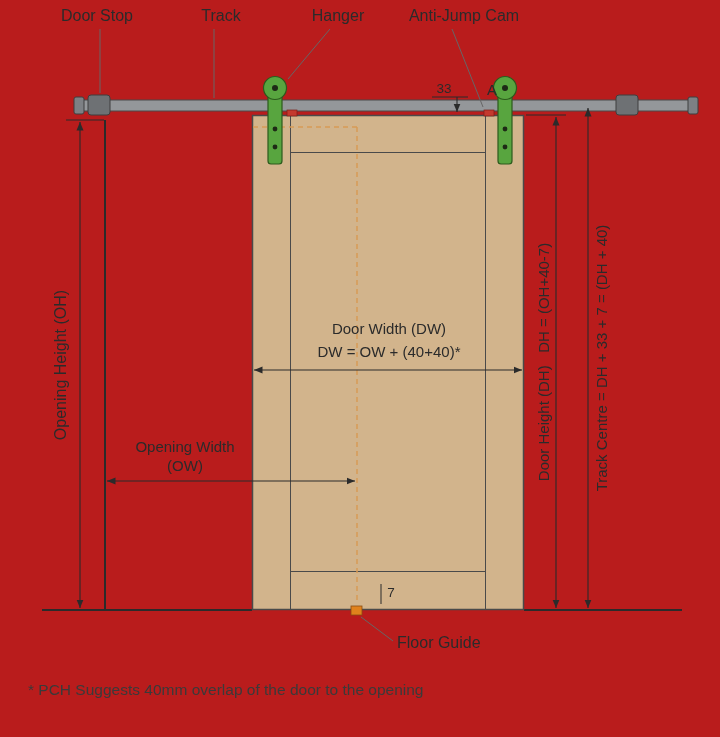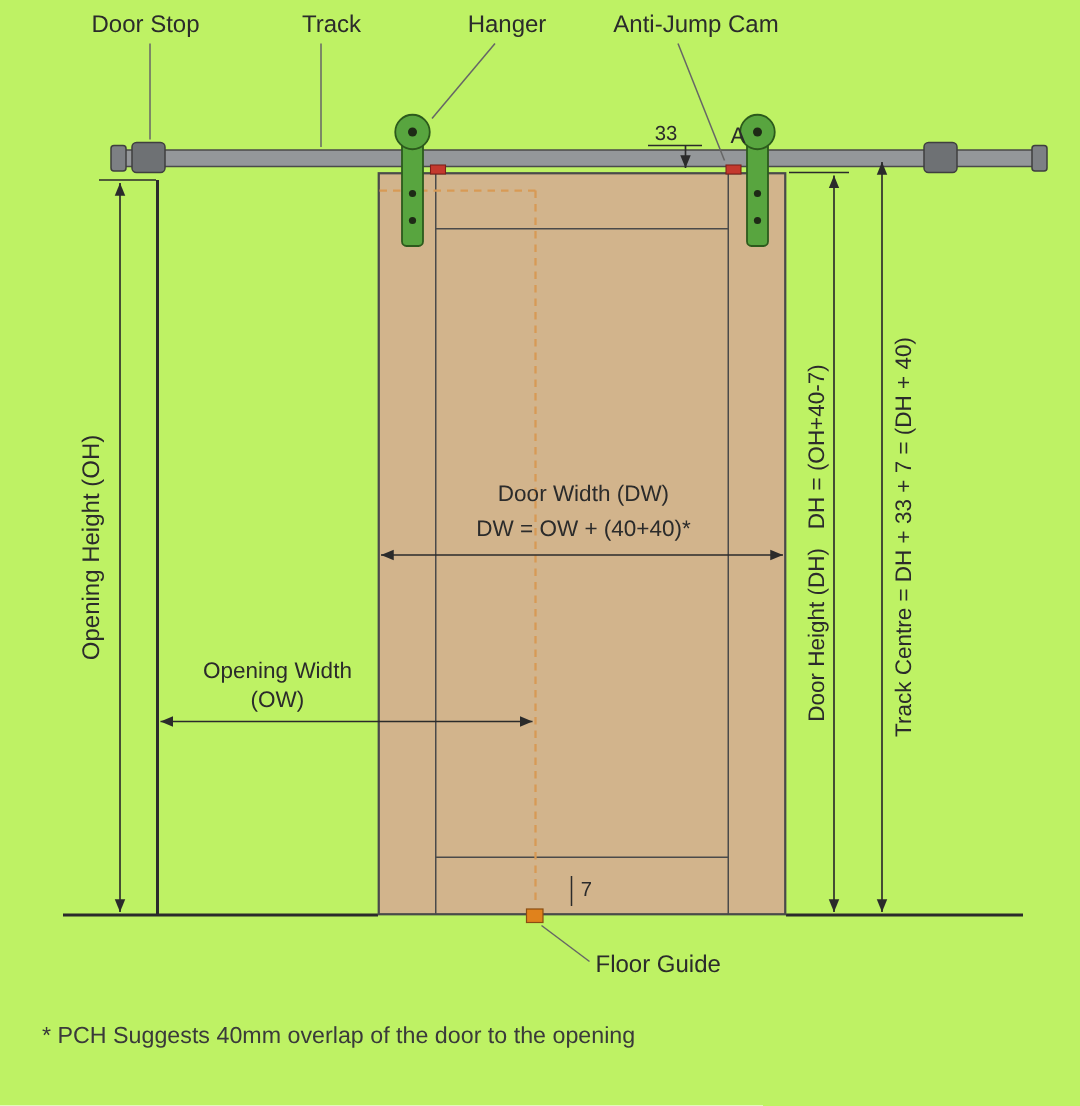--- a/index.html
+++ b/index.html
@@ -1,17 +1,17 @@
 <!DOCTYPE html>
 <html><head>
 <meta charset="utf-8">
 <style>
   html,body { margin:0; padding:0; background:#ffffff; }
   .stage {
-    position:relative; width:720px; height:737px; background:#bef264;
+    position:relative; width:720px; height:737px; background:#b91c1c;
     font-family:"Liberation Sans", sans-serif; overflow:hidden;
   }
   svg { display:block; }
   text {
     font-family:"Liberation Sans", sans-serif;
     fill:#2b2b2b;
   }
   .callout  { font-size:16px; }
   .dim      { font-size:15px; }
   .dimsmall { font-size:13.5px; }

